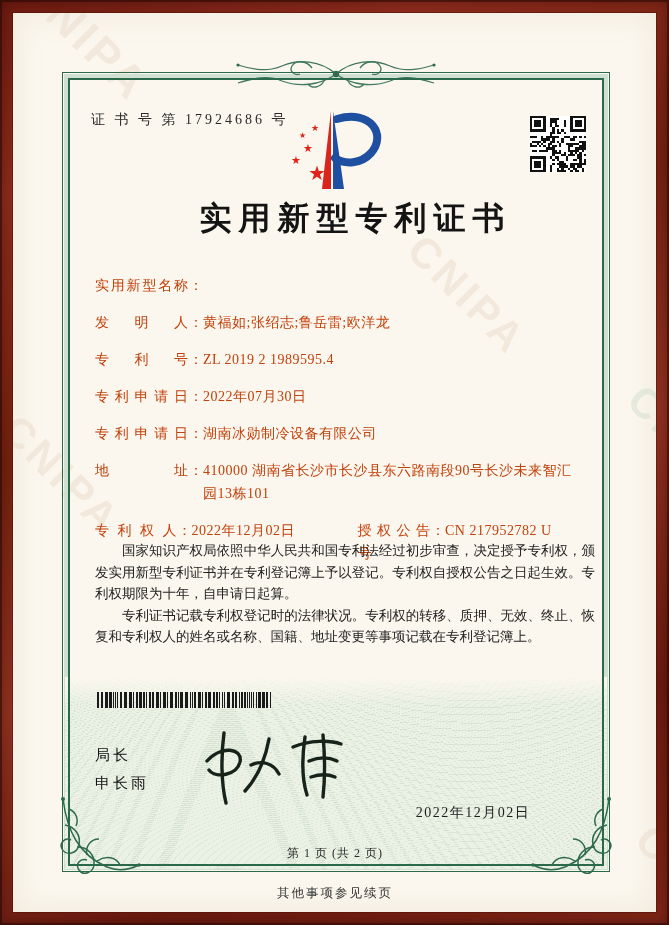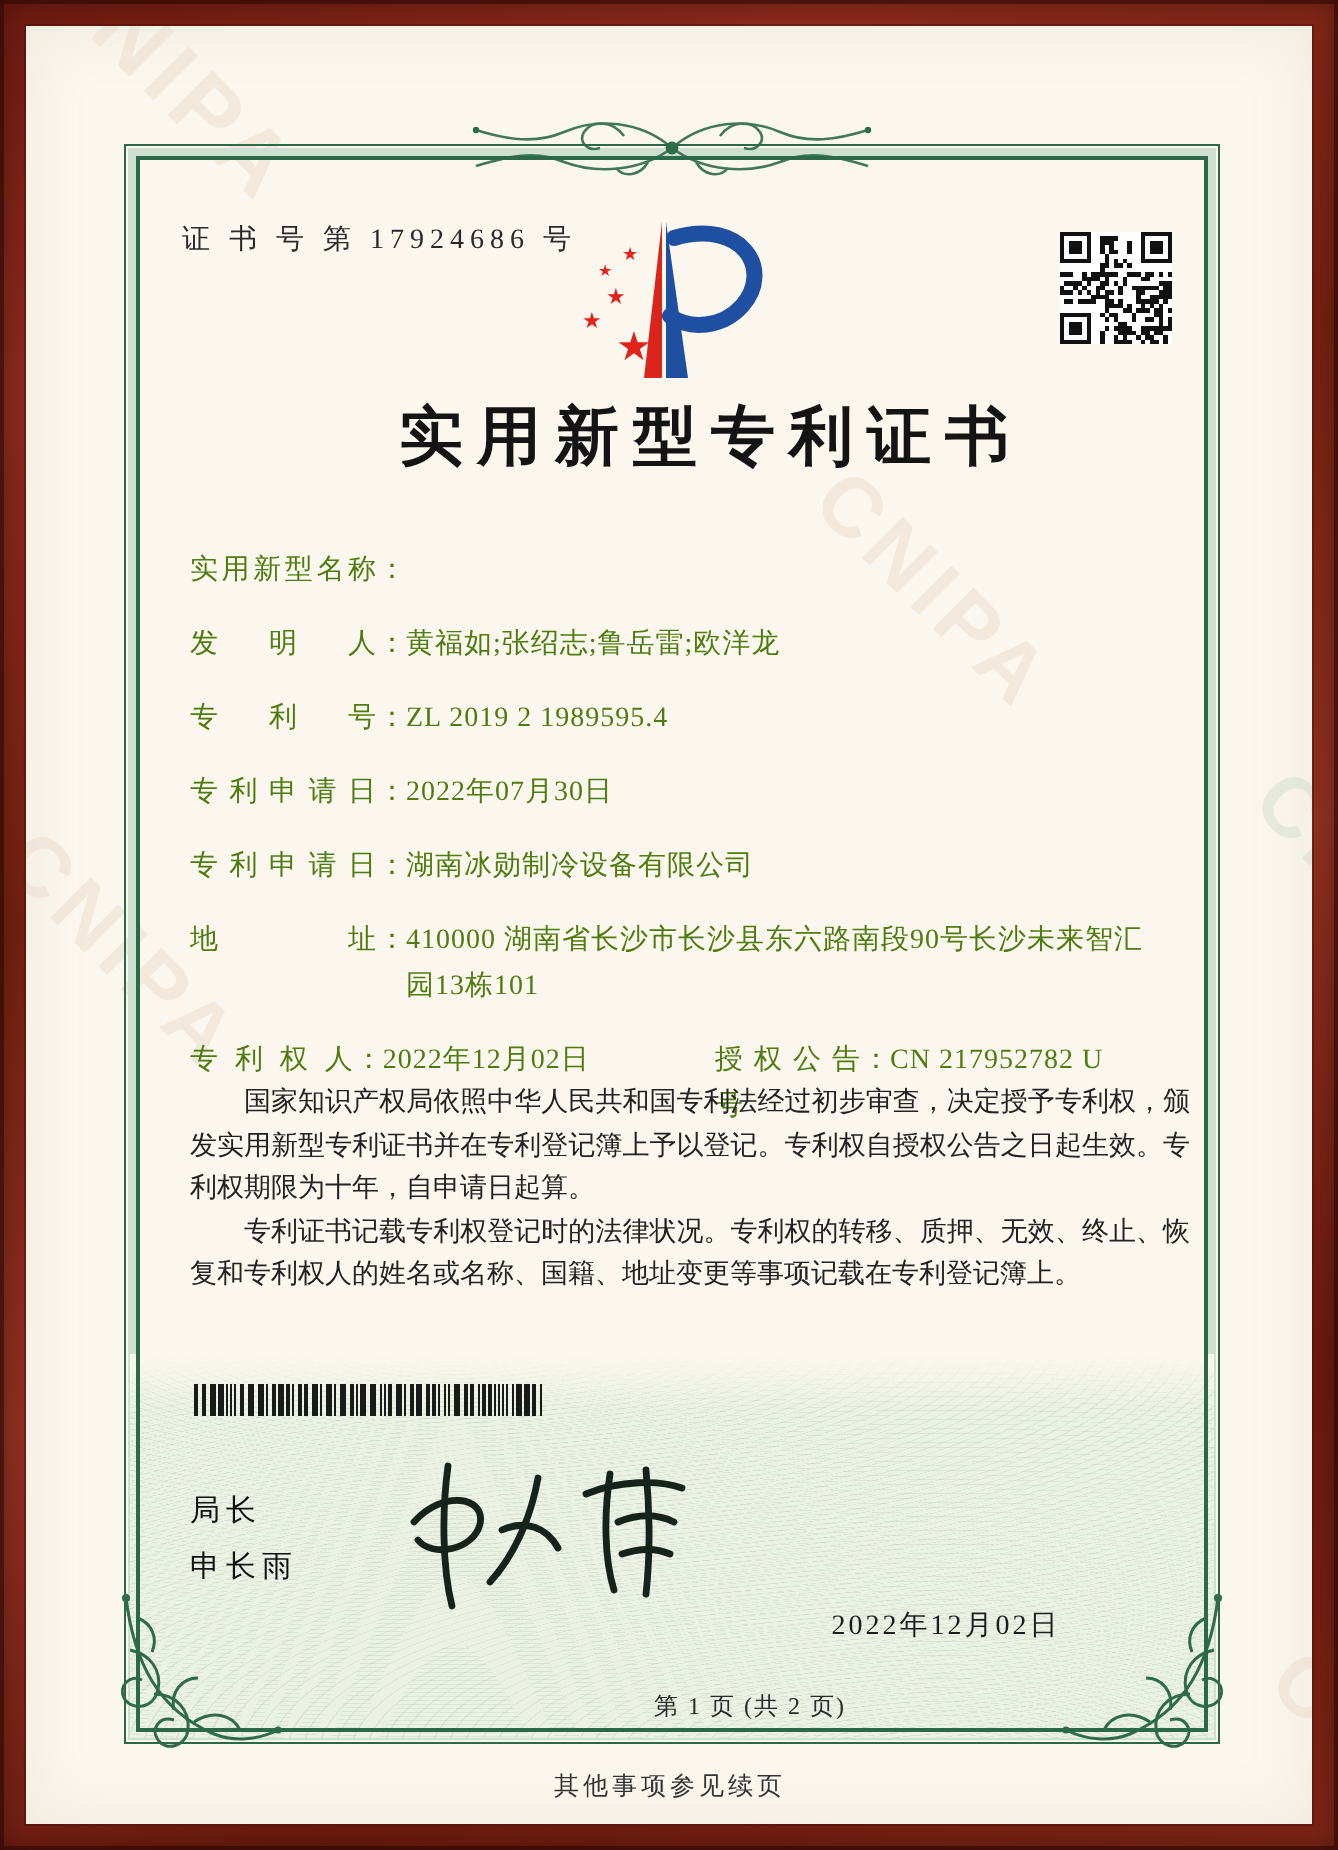--- a/index.html
+++ b/index.html
@@ -34,21 +34,21 @@
 
   
   .cert-no{position:absolute;left:78px;top:98px;font-size:14px;letter-spacing:3px;color:#2a2a2a;}
   .logo{position:absolute;left:262px;top:94px;width:120px;height:86px;}
   .logo .star{position:absolute;color:#e2231a;line-height:1;font-family:"DejaVu Sans",sans-serif;}
   .qr{position:absolute;left:517px;top:103px;width:56px;height:56px;}
   .title{position:absolute;left:0;right:0;top:184px;text-align:center;font-size:32px;font-weight:bold;
     letter-spacing:7px;color:#141414;margin-left:42px;}
 
   
-  .fields{position:absolute;left:82px;top:261px;width:500px;font-size:14px;color:#4d7c0f;}
+  .fields{position:absolute;left:82px;top:261px;width:500px;font-size:14px;color:#c2410c;}
   .frow{display:flex;align-items:flex-start;line-height:23px;margin-bottom:14px;}
   .flabel{display:inline-block;width:94px;text-align:justify;text-align-last:justify;letter-spacing:1px;}
   .fcolon{width:14px;}
   .fvalue{flex:1;letter-spacing:.5px;}
   .frow2 .fvalue{flex:0 0 150px;}
   .flabel2{display:inline-block;width:84px;margin-left:16px;text-align:justify;text-align-last:justify;}
 
   
   .paras{position:absolute;left:82px;top:527px;width:500px;font-size:13.5px;line-height:21.5px;
     color:#222;text-align:justify;}
@@ -58,21 +58,21 @@
 
   .sign-title{position:absolute;left:82px;top:733px;font-family:"Liberation Sans","DejaVu Sans",sans-serif;
     font-size:15px;letter-spacing:3px;color:#111;}
   .sign-name{position:absolute;left:82px;top:761px;font-family:"Liberation Sans","DejaVu Sans",sans-serif;
     font-size:15px;letter-spacing:3px;color:#111;}
   .signature{position:absolute;left:172px;top:710px;}
 
   .issue-date{position:absolute;left:360px;top:791px;width:200px;text-align:center;font-size:14px;
     letter-spacing:1.5px;color:#1d1d1d;}
   .page-info{position:absolute;left:49px;top:832px;width:546px;text-align:center;font-size:12px;
-    letter-spacing:1px;color:#2a2a2a;padding-left:40px;}
+    letter-spacing:1px;color:#2a2a2a;}
   .footer-note{position:absolute;left:49px;top:872px;width:546px;text-align:center;font-size:12.5px;
     letter-spacing:2px;color:#333;}
 </style>
 </head>
 <body>
 
 <div class="page">
   <div class="paper">
 
     <span class="wm tan" style="left:-8px;top:-4px;font-size:46px;">CNIPA</span>

